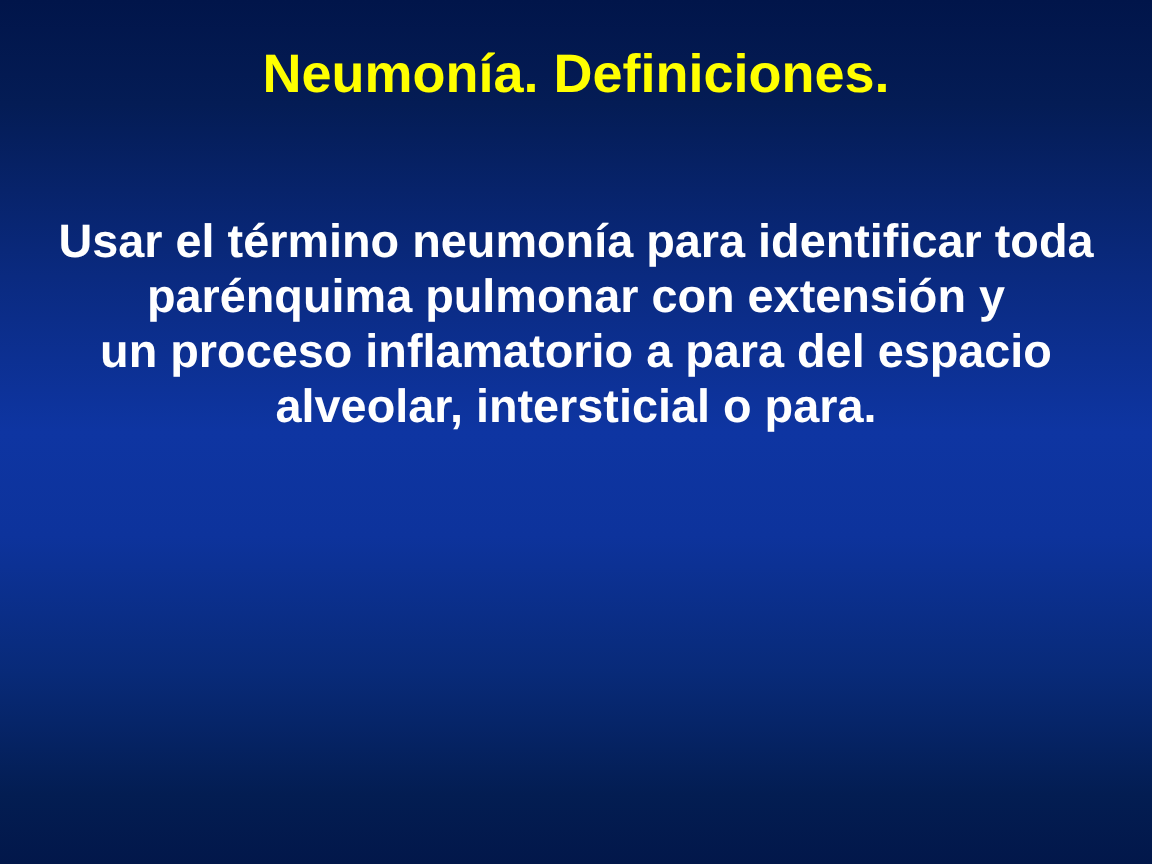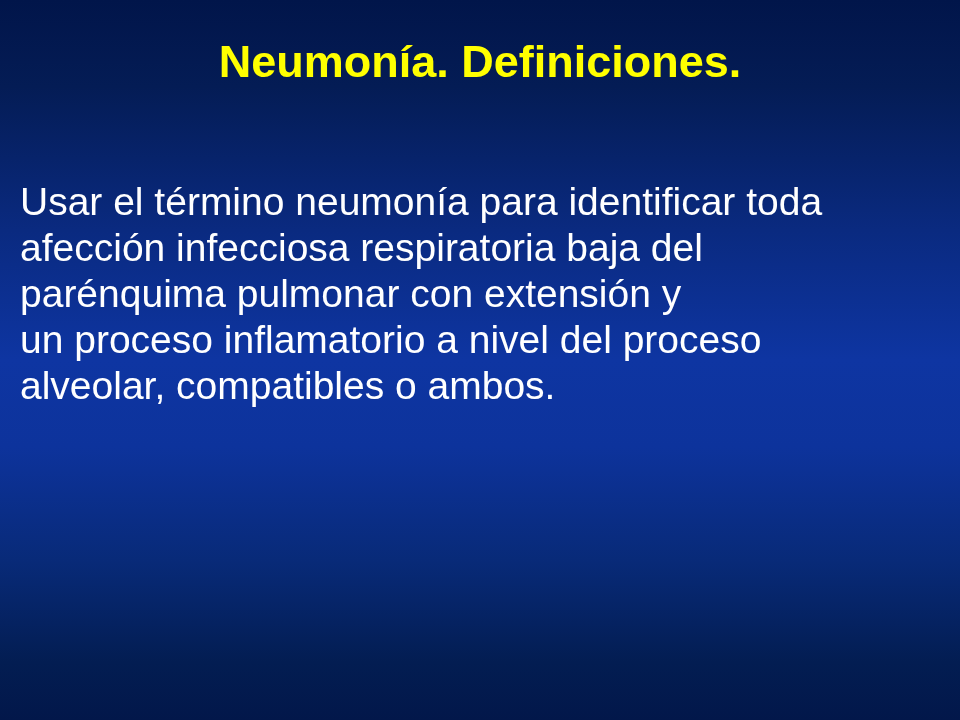--- a/index.html
+++ b/index.html
@@ -34,38 +34,37 @@
     line-height: 52px;
     font-weight: bold;
     letter-spacing: 0px;
     margin: 0;
   }
   .slide-body {
     position: absolute;
     top: 179px;
     left: 20px;
     right: 20px;
-    text-align: left;
+    text-align: center;
     color: #ffffff;
     font-size: 39px;
     line-height: 46px;
-    font-weight: normal;
+    font-weight: bold;
   }
   .body-line {
     white-space: nowrap;
   }
 </style>
 </head>
 <body>
 
 <div class="slide">
 
   <h1 class="slide-title">Neumonía. Definiciones.</h1>
 
   <div class="slide-body">
     <div class="body-line">Usar el término neumonía para identificar toda</div>
-    <div class="body-line">afección infecciosa respiratoria baja del</div>
     <div class="body-line">parénquima pulmonar con extensión y</div>
-    <div class="body-line">un proceso inflamatorio a nivel del proceso</div>
-    <div class="body-line">alveolar, compatibles o ambos.</div>
+    <div class="body-line">un proceso inflamatorio a para del espacio</div>
+    <div class="body-line">alveolar, intersticial o para.</div>
   </div>
 
 </div>
 
 </body></html>

